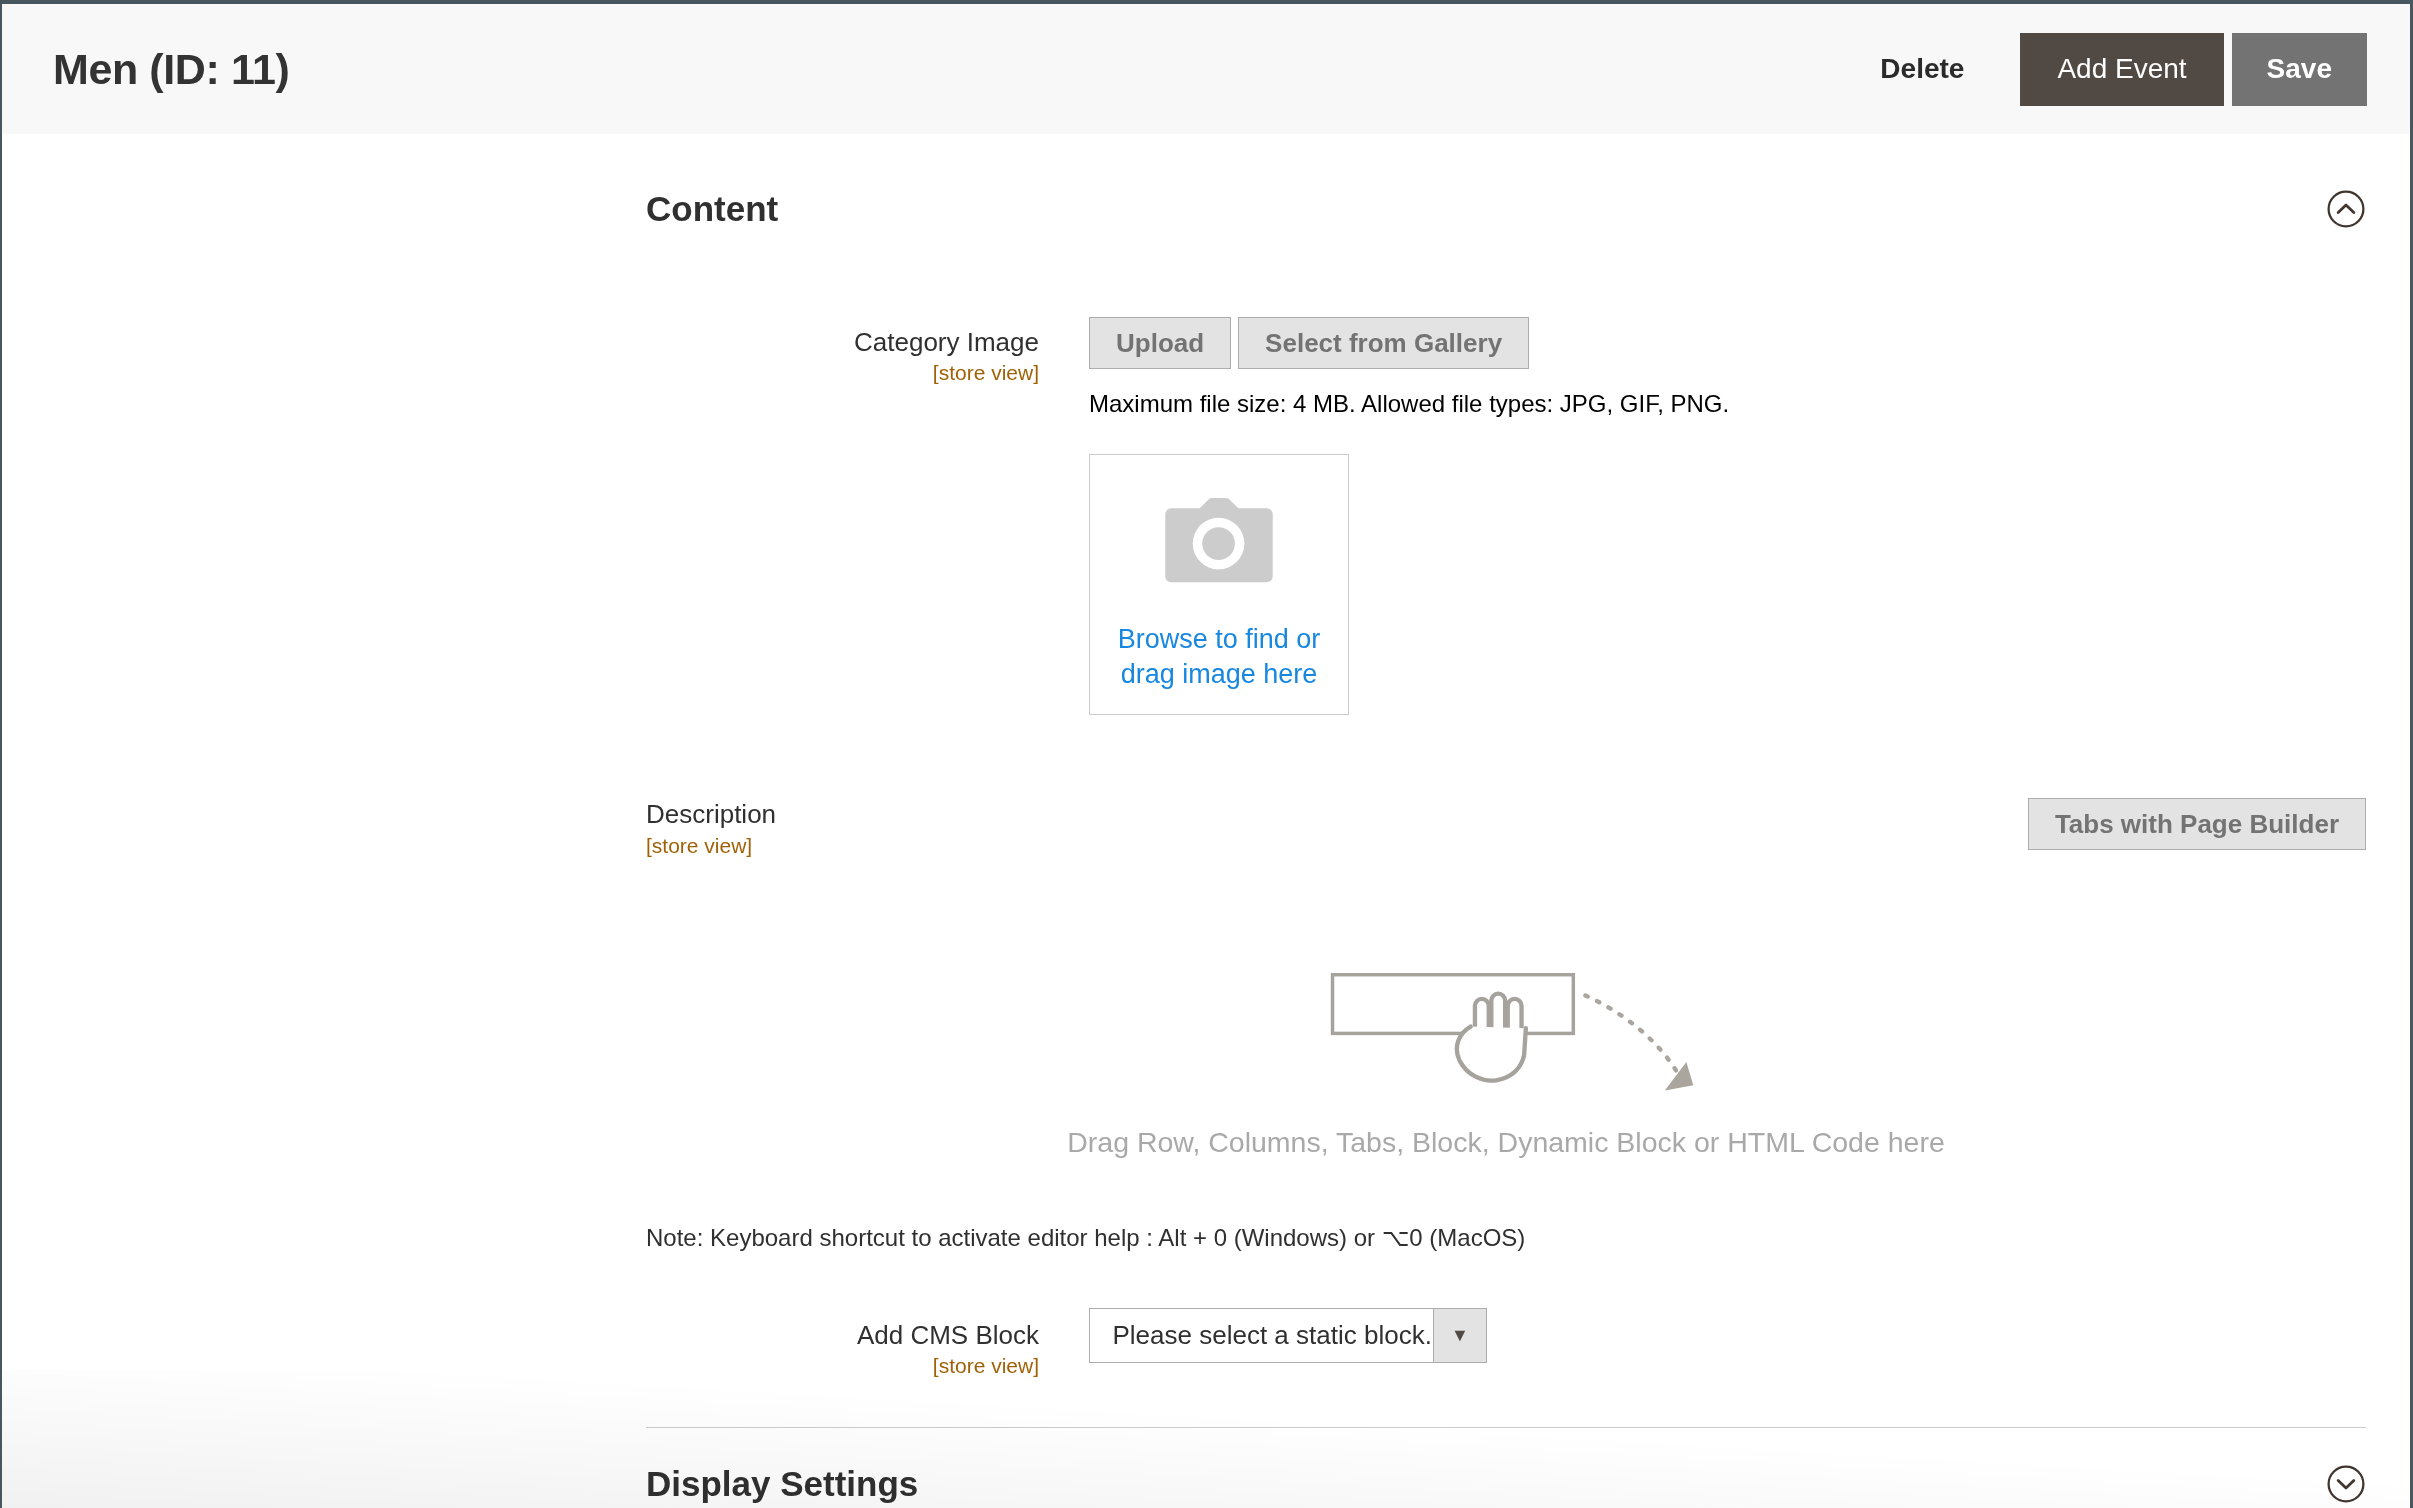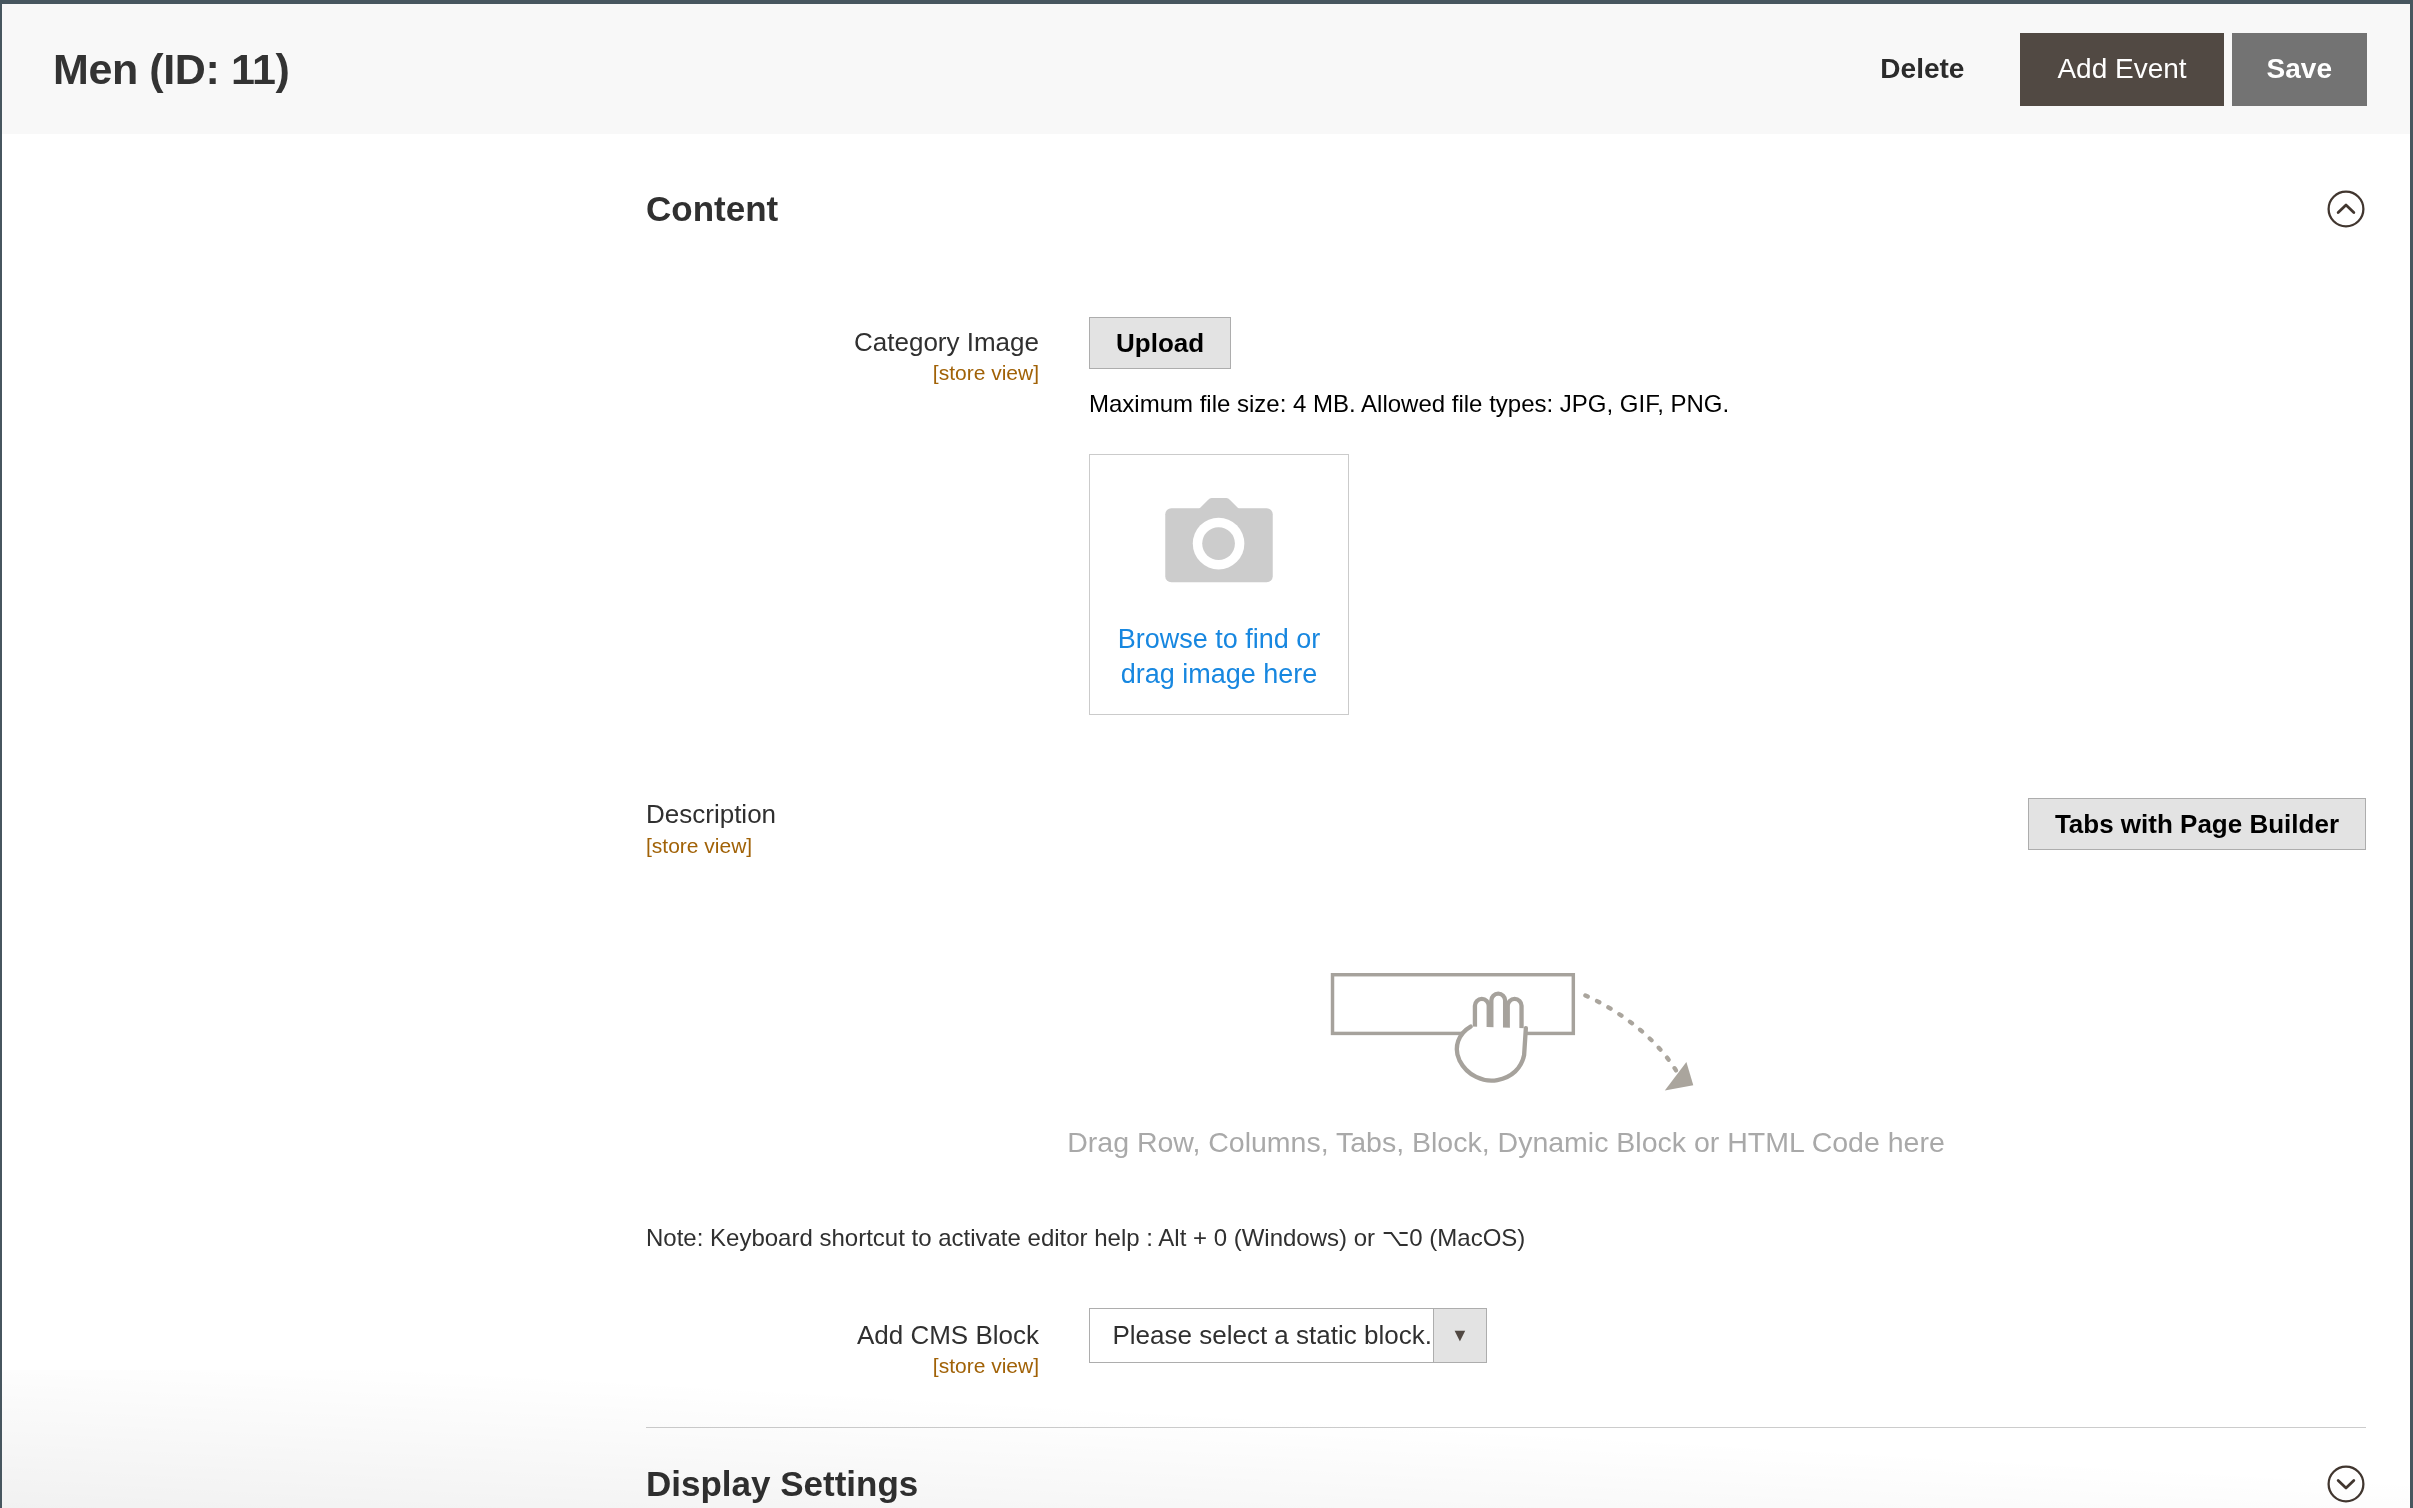--- a/index.html
+++ b/index.html
@@ -41,21 +41,21 @@
   .collapse-btn { background:none; border:none; width:40px; height:40px; padding:0; line-height:0; }
 
   .field-row { display:flex; margin-top:86px; }
   .field-label { width:393px; text-align:right; padding-top:8.6px; flex:none; }
   .label-text { font-size:26px; color:#303030; line-height:33px; }
   .scope { display:block; font-size:21px; color:#a16207; line-height:26px; margin-top:1.7px; }
   .field-control { margin-left:50px; }
 
   .btn-group { display:flex; gap:7px; }
   .btn-secondary {
-    background:#e3e3e3; border:1.7px solid #adadad; color:#000000;
+    background:#e3e3e3; border:1.7px solid #adadad; color:#737373;
     font-size:26px; font-weight:700; height:52px; padding:0 26px;
   }
 
   .hint { margin-top:21px; font-size:24px; color:#000000; }
 
   .dropzone {
     margin-top:36px; width:260px; height:261px; border:1.7px solid #cbcbcb;
     background:#ffffff; text-align:center;
   }
   .camera-wrap { margin-top:43px; line-height:0; }
@@ -123,20 +123,21 @@
       </div>
 
       <div class="field-row">
         <div class="field-label">
           <span class="label-text">Category Image</span>
           <span class="scope">[store view]</span>
         </div>
         <div class="field-control">
           <div class="btn-group">
             <button class="btn-secondary">Upload</button>
+            <button class="btn-secondary">Select from Gallery</button>
           </div>
           <p class="hint">Maximum file size: 4 MB. Allowed file types: JPG, GIF, PNG.</p>
           <div class="dropzone">
             <div class="camera-wrap">
               <svg width="108" height="86" viewBox="0 0 125 100">
                 <path d="M38,14 L50,2 a5,5 0 0 1 4,-2 h17 a5,5 0 0 1 4,2 L87,14 Z" fill="#cccccc"></path>
                 <rect x="0" y="12" width="125" height="86" rx="7" fill="#cccccc"></rect>
                 <circle cx="62" cy="53" r="30" fill="#ffffff"></circle>
                 <circle cx="62" cy="53" r="19" fill="#cccccc"></circle>
               </svg>

